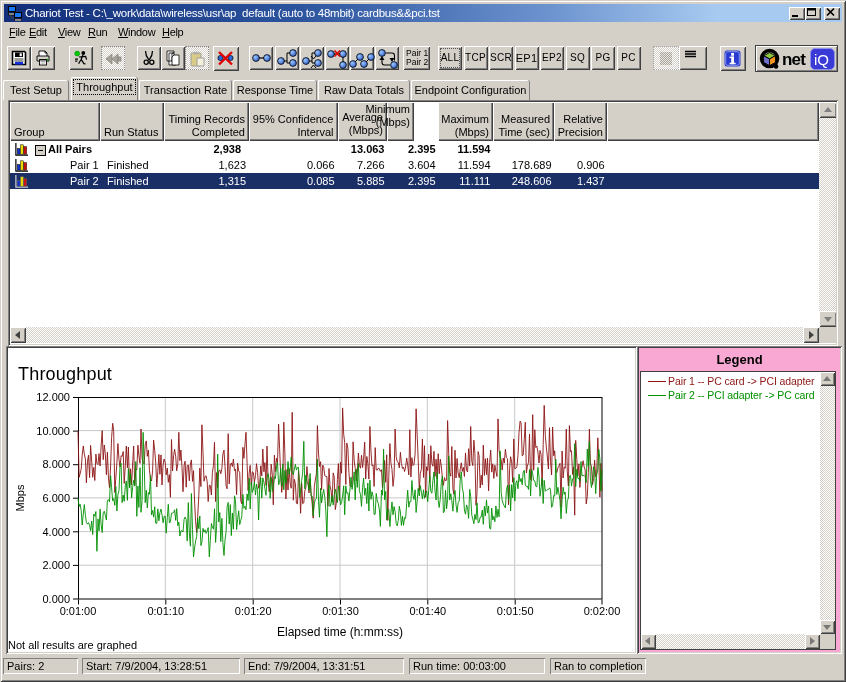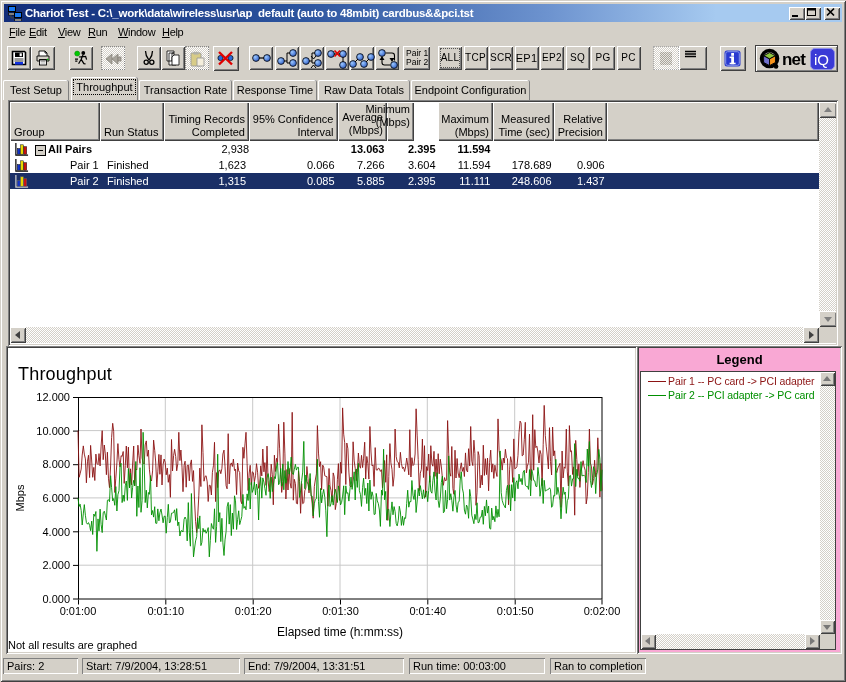--- a/index.html
+++ b/index.html
@@ -1,18 +1,18 @@
 <!DOCTYPE html>
 <html><head><meta charset="utf-8"><style>
 *{margin:0;padding:0;box-sizing:border-box}
 html,body{width:846px;height:682px;overflow:hidden}
 body{background:#d4d0c8;font-family:"Liberation Sans",sans-serif;font-size:11px;color:#000;position:relative}
 .abs{position:absolute}
 .frame{position:absolute;inset:0;box-shadow:inset 1px 1px 0 #d4d0c8,inset -1px -1px 0 #404040,inset 2px 2px 0 #fff,inset -2px -2px 0 #808080;pointer-events:none;z-index:50}
-.title{position:absolute;left:4px;top:4px;width:838px;height:18px;background:linear-gradient(90deg,#122d7a 0%,#2c549e 35%,#6d93cf 65%,#a6caf0 85%,#a6caf0 100%);color:#fff;font-weight:bold;font-size:11.5px}
+.title{position:absolute;left:4px;top:4px;width:838px;height:18px;background:linear-gradient(90deg,#122d7a 0%,#2c549e 35%,#6d93cf 65%,#a6caf0 85%,#a6caf0 100%);color:#fff;font-weight:normal;font-size:11.5px}
 .tbtn{position:absolute;top:3px;width:16px;height:13px;background:#d4d0c8;box-shadow:inset 1px 1px 0 #fff,inset -1px -1px 0 #404040,inset 2px 2px 0 #d4d0c8,inset -2px -2px 0 #808080}
 .menu{position:absolute;left:4px;top:22px;width:838px;height:20px}
 .menu span{position:absolute;top:4px;letter-spacing:-0.3px}
 .menu u{text-decoration:underline}
 .raised{background:#d4d0c8;box-shadow:inset 1px 1px 0 #fff,inset -1px -1px 0 #404040,inset 2px 2px 0 #d4d0c8,inset -2px -2px 0 #808080}
 .btn{position:absolute;top:46px;width:24px;height:24px;background:#d4d0c8;box-shadow:inset 1px 1px 0 #fff,inset -1px -1px 0 #404040,inset 2px 2px 0 #d4d0c8,inset -2px -2px 0 #808080}
 .btn svg{position:absolute;left:4px;top:4px}
 .btnflat{position:absolute;top:46px;width:24px;height:24px;background:#d4d0c8}
 .tab{position:absolute;background:#d4d0c8;box-shadow:inset 1px 0 0 #fff,inset -1px 0 0 #808080,inset 0 1px 0 #fff;border-top-left-radius:2px;border-top-right-radius:2px;text-align:center}
 .sunken2{box-shadow:inset 1px 1px 0 #808080,inset -1px -1px 0 #fff,inset 2px 2px 0 #404040,inset -2px -2px 0 #d4d0c8}
@@ -262,21 +262,21 @@
         <rect x="10.5" y="5" width="3" height="8" fill="#cc1111" stroke="#666" stroke-width="0.5"></rect>
       </svg>
   <div class="abs" style="left:25px;top:43px;width:11px;height:11px;background:#d4d0c8;border:1px solid #000;z-index:2">
         <div class="abs" style="left:2px;top:4px;width:5px;height:1px;background:#000"></div>
       </div>
   <div class="abs" style="left:38px;top:39px;height:16px;line-height:16px;font-weight:bold;z-index:2">All Pairs</div>
   <div class="abs" style="left:60px;top:55px;height:16px;line-height:16px">Pair 1</div>
   <div class="abs" style="left:97px;top:55px;height:16px;line-height:16px">Finished</div>
   <div class="abs" style="left:60px;top:71px;height:16px;line-height:16px;color:#fff;z-index:2">Pair 2</div>
   <div class="abs" style="left:97px;top:71px;height:16px;line-height:16px;color:#fff;z-index:2">Finished</div>
-<div class="cell" style="left:169px;top:39px;width:70px;font-weight:normal;padding:0">2,938</div>
+<div class="cell" style="left:161px;top:39px;width:70px;font-weight:bold;padding:0">2,938</div>
 <div class="cell" style="left:304.5px;top:39px;width:70px;font-weight:bold;padding:0">13.063</div>
 <div class="cell" style="left:355.5px;top:39px;width:70px;font-weight:bold;padding:0">2.395</div>
 <div class="cell" style="left:410.5px;top:39px;width:70px;font-weight:bold;padding:0">11.594</div>
 <div class="cell" style="left:166px;top:55px;width:70px;padding:0">1,623</div>
 <div class="cell" style="left:254.5px;top:55px;width:70px;padding:0">0.066</div>
 <div class="cell" style="left:304.5px;top:55px;width:70px;padding:0">7.266</div>
 <div class="cell" style="left:355.5px;top:55px;width:70px;padding:0">3.604</div>
 <div class="cell" style="left:410.5px;top:55px;width:70px;padding:0">11.594</div>
 <div class="cell" style="left:471.5px;top:55px;width:70px;padding:0">178.689</div>
 <div class="cell" style="left:524.5px;top:55px;width:70px;padding:0">0.906</div>

